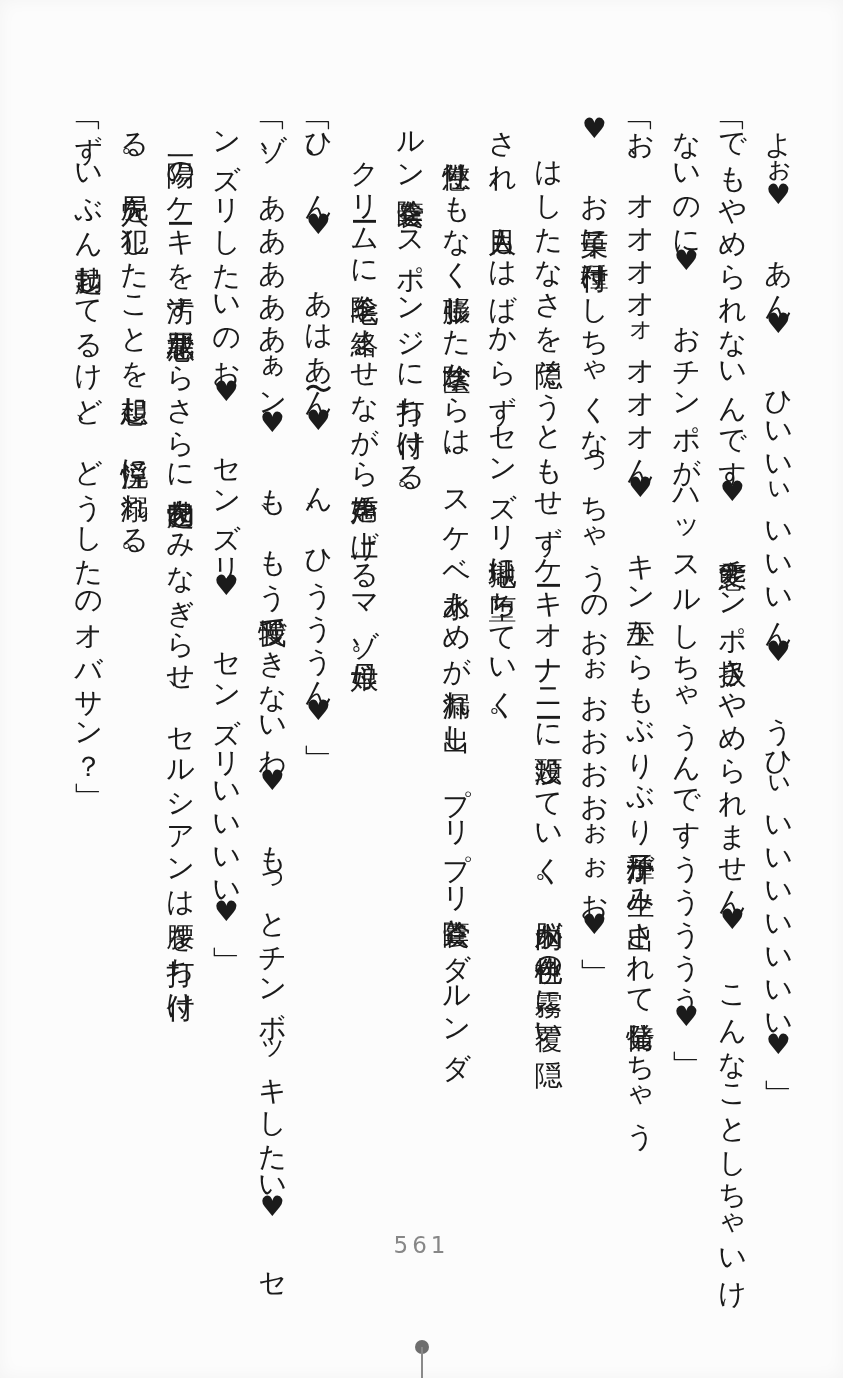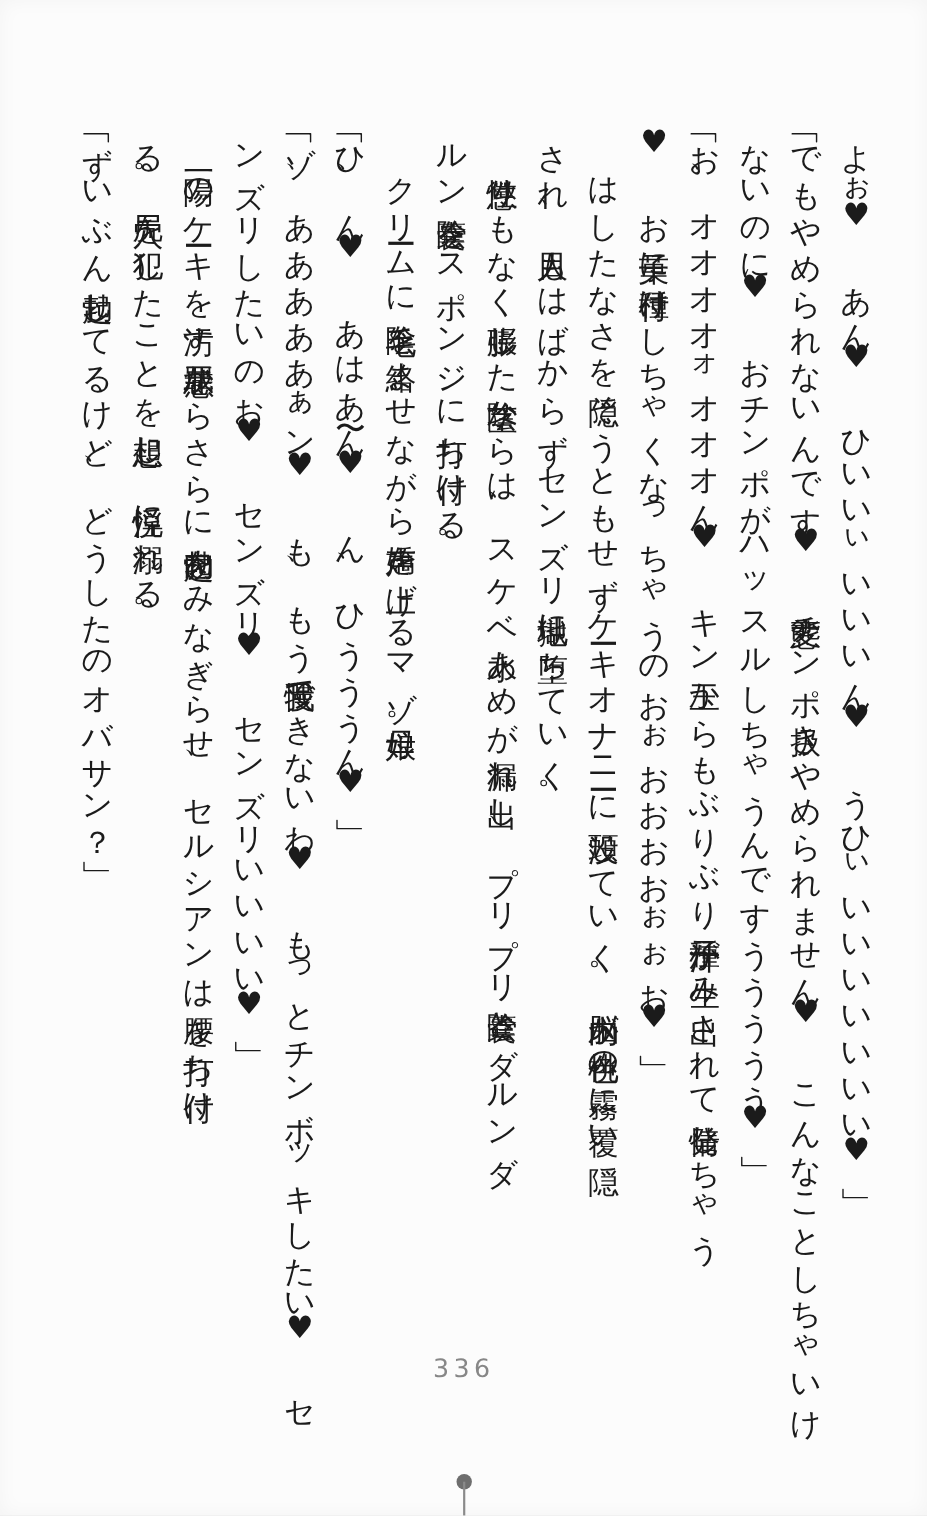--- a/index.html
+++ b/index.html
@@ -90,18 +90,18 @@
     <div class="col">　クリームに陰毛を絡ませながら嬌声を上げるマゾ母娘。</div>
     <div class="col">「ひ、ん♥　あはあ〜ん♥　ん、ひうううん♥」</div>
     <div class="col">「ゾ、あああああぁン♥　も、もう我慢できないわ♥　もっとチンボッキしたい♥　セ</div>
     <div class="col">ンズリしたいのお♥　センズリ♥　センズリいいいい♥」</div>
     <div class="col">　陽一のケーキを汚す罪悪感からさらに肉勃起をみなぎらせ、セルシアンは腰を打ち付け</div>
     <div class="col">る。尻穴を犯したことを想起し、淫悦に溺れる。</div>
     <div class="col">「ずいぶん勃起してるけど、どうしたのオバサン？」</div>
   </main>
 
   <footer class="folio">
-    <div class="page-number">336</div>
+    <div class="page-number">561</div>
     <span class="marker-dot"></span>
     <span class="marker-stem"></span>
   </footer>
 
 </div>
 
 </body></html>

